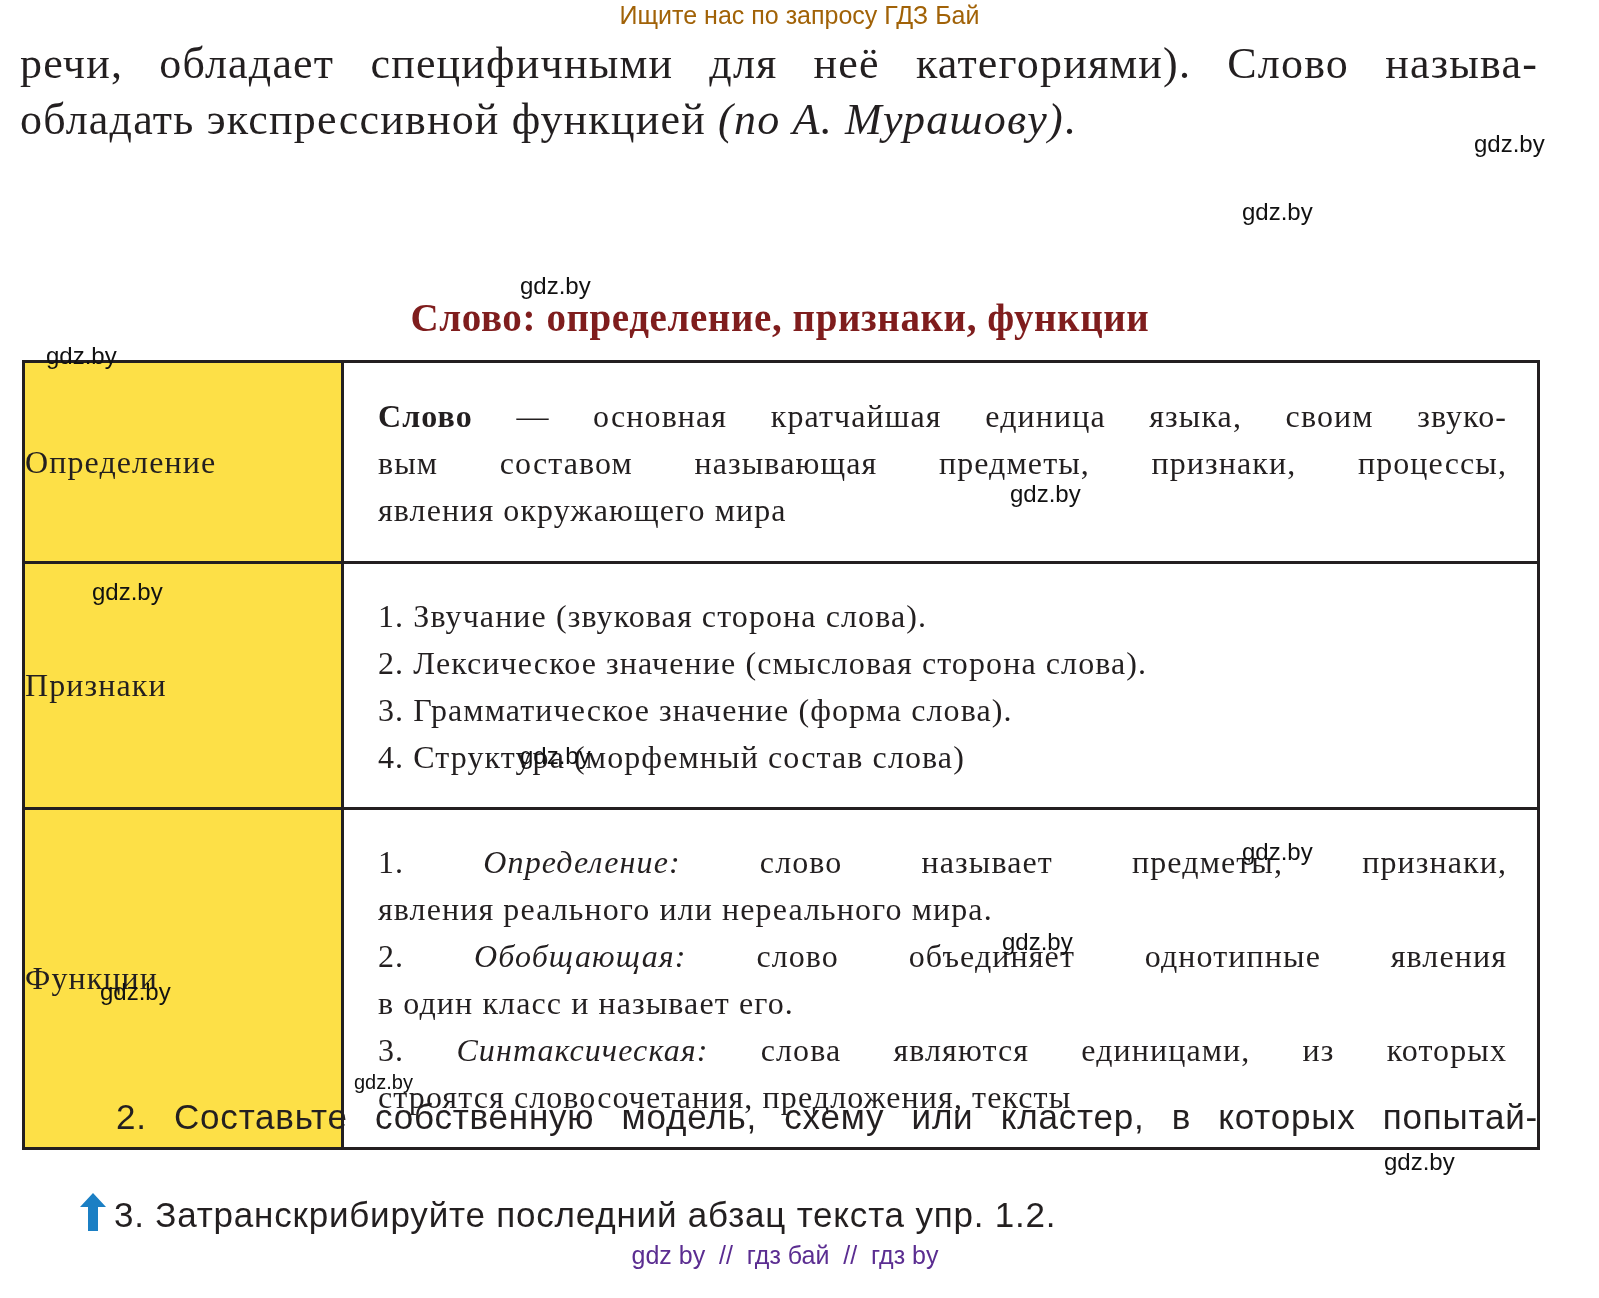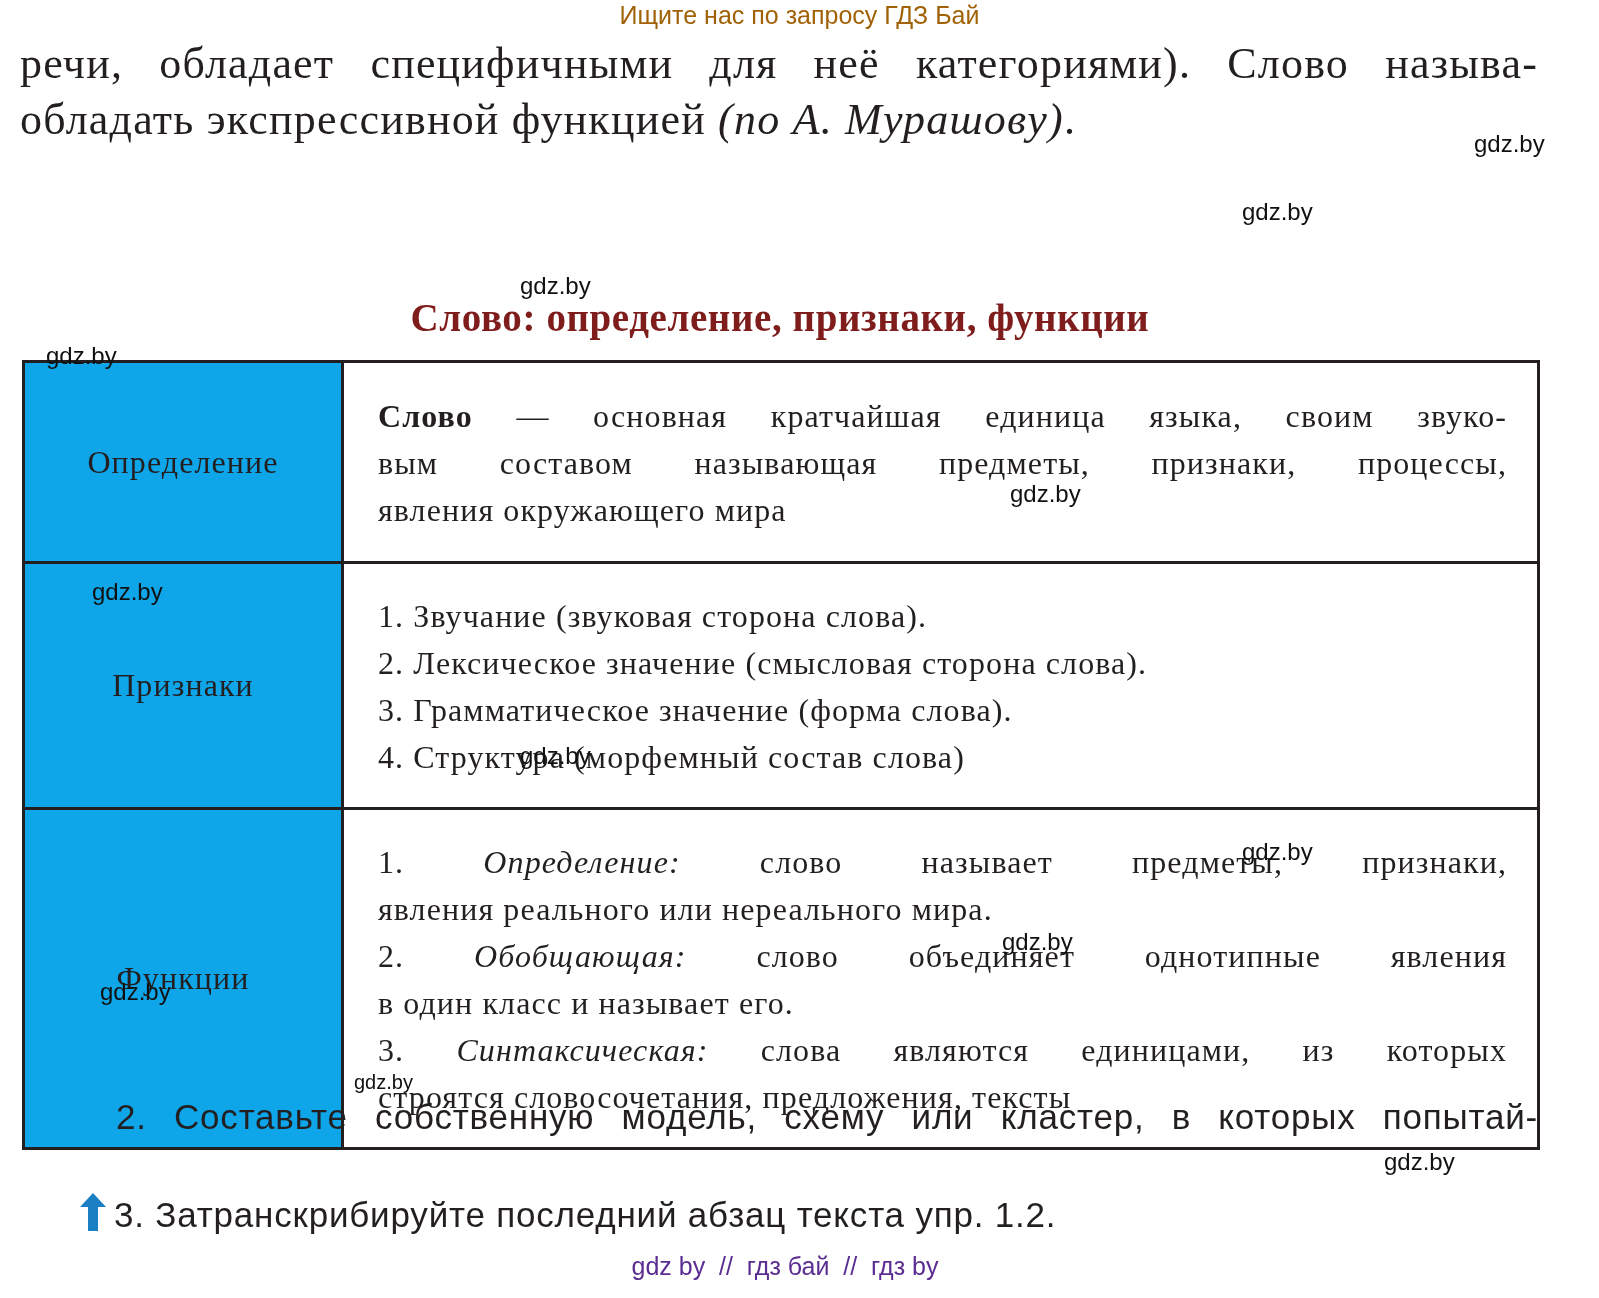--- a/index.html
+++ b/index.html
@@ -33,21 +33,21 @@
     color: #7f1d1d; letter-spacing: 0.6px; line-height: 46px;
   }
   table.tbl {
     position: absolute; left: 22px; top: 360px; width: 1518px;
     border-collapse: collapse; border: 3px solid #231f20;
     font-family: "Liberation Serif", serif; font-size: 32px; line-height: 47px;
     letter-spacing: 1.1px;
   }
   table.tbl td { border: 3px solid #231f20; vertical-align: middle; padding: 0; }
   td.head {
-    width: 316px; background: #0ea5e9; text-align: center; position: relative;
+    width: 316px; background: #fde047; position: relative;
   }
   td.body { padding: 17px 30px 14px 34px !important; }
   .row1 td { height: 167px; }
   .row2 td { height: 212px; }
   .row3 td { height: 306px; }
   .body .ln { display: block; white-space: nowrap; }
   .body .jl { text-align: justify; text-align-last: justify; }
   .body b { font-weight: bold; }
   .body i { font-style: italic; }
   .exercise {
@@ -55,21 +55,21 @@
     letter-spacing: 0.8px; color: #231f20;
   }
   .ex2 { left: 24px; top: 1092px; width: 1514px; }
   .ex2 .ln { display: block; white-space: nowrap; }
   .ex2 .first { padding-left: 92px; text-align: justify; text-align-last: justify; }
   .ex3 { left: 80px; top: 1190px; white-space: nowrap; }
   .arrow-icon { display: inline-block; width: 26px; height: 38px; vertical-align: -4px; margin-right: 8px; }
   .footer {
     left: 0; top: 1238px; width: 1570px; text-align: center;
     font-family: "Liberation Sans", sans-serif; font-size: 25px; color: #5b2d91;
-    line-height: 34px; white-space: pre; margin-top: 11px;
+    line-height: 34px; white-space: pre;
   }
 </style>
 </head>
 <body>
 
 <div class="abs banner">Ищите нас по запросу ГДЗ Бай</div>
 
 <div class="abs intro">
   <span class="line">речи, обладает специфичными для неё категориями). Слово называ-</span>
   <span class="line last"><span>обладать экспрессивной функцией</span> <span class="cite">(по А. Мурашову)</span><span>.</span></span>

